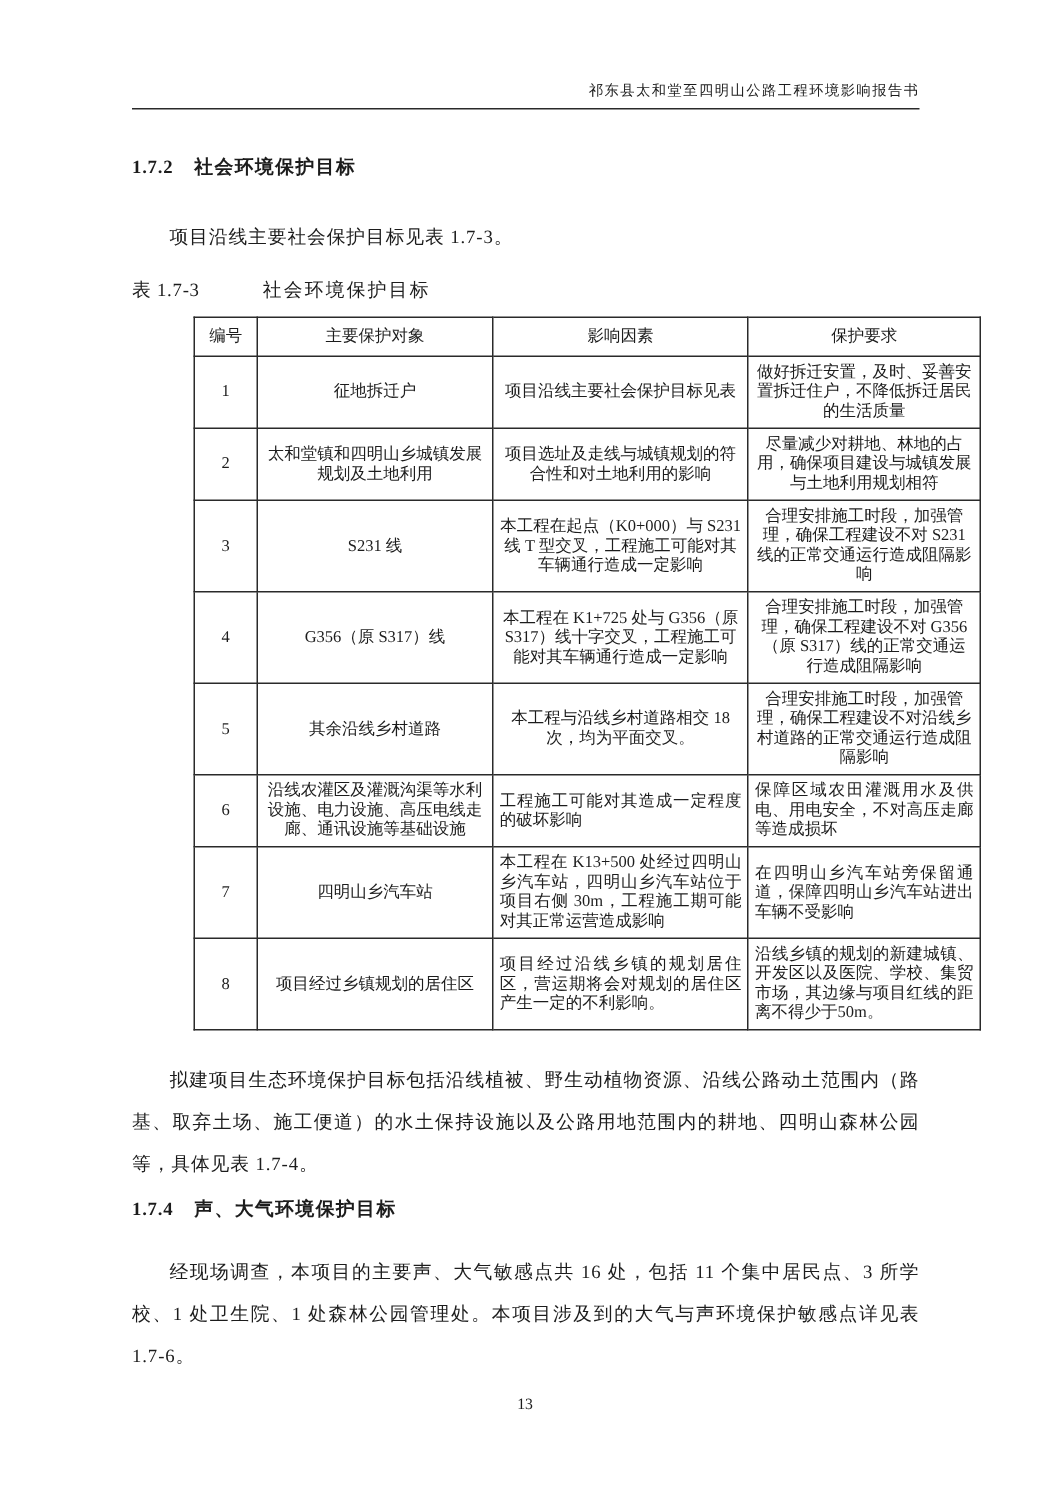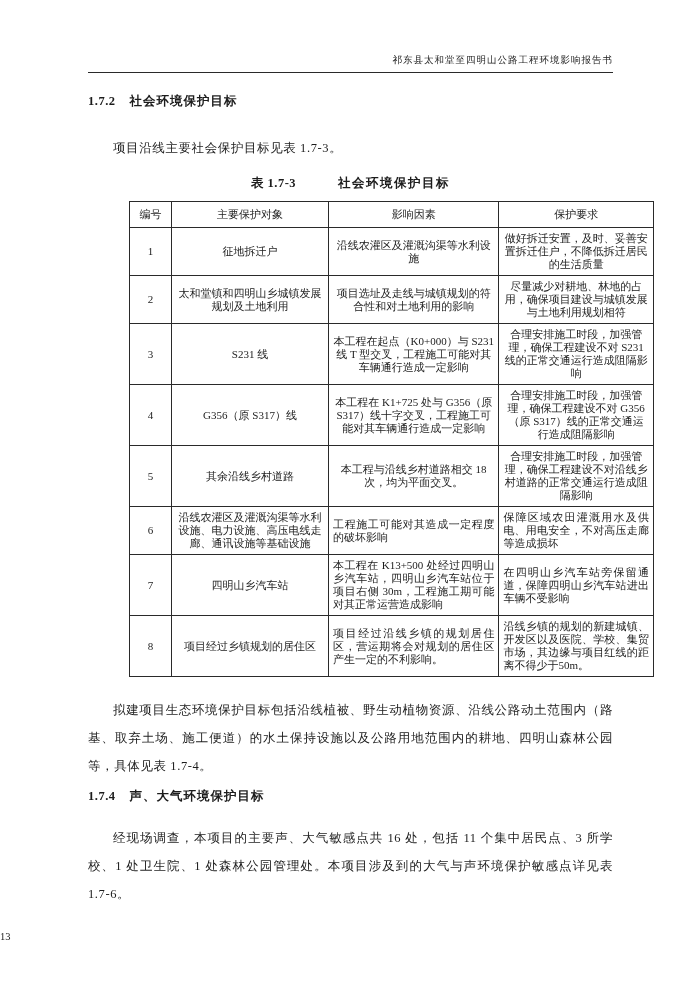--- a/index.html
+++ b/index.html
@@ -17,21 +17,21 @@
   .doc-header {
     padding-top: 54px;
     text-align: right;
     font-size: 9.5px;
     letter-spacing: 1px;
     border-bottom: 1.5px solid #2a2a2a;
     padding-bottom: 5px;
   }
 
   
-  .sec-heading { margin-top: 20px; font-size: 12.5px; line-height: 17px; }
+  .sec-heading { margin-top: 30px; font-size: 12.5px; line-height: 17px; }
   .sec-heading .h-num {
     font-family: "Liberation Serif", "DejaVu Serif", serif;
     font-weight: 700; letter-spacing: 0.5px;
   }
   .sec-heading .h-title {
     font-family: "Liberation Sans", "DejaVu Sans", sans-serif;
     font-weight: 700; margin-left: 14px; letter-spacing: 1px;
   }
 
   
@@ -40,23 +40,22 @@
     font-size: 12.5px;
     line-height: 28px;
     text-indent: 2em;
     text-align: justify;
     letter-spacing: 0.6px;
   }
 
   
   .tbl-caption {
     margin: 13px 0 9px;
-    text-align: center;
     font-size: 12.5px;
-    font-weight: 700;
+    font-weight: 400;
   }
   .tbl-caption .cap-label { letter-spacing: 0.5px; }
   .tbl-caption .cap-title {
     font-family: "Liberation Sans", "DejaVu Sans", sans-serif;
     margin-left: 42px; letter-spacing: 1.5px;
   }
 
   
   table.goal-table {
     width: 100%;
@@ -76,21 +75,21 @@
   .goal-table col.c-obj   { width: 30%; }
   .goal-table col.c-fac   { width: 32.5%; }
   .goal-table col.c-req   { width: 29.5%; }
   .ta-c { text-align: center; }
   .ta-l { text-align: left; text-align: justify; }
 
   
   .page-number {
     position: absolute;
     left: 0; right: 0; bottom: 48px;
-    text-align: left;
+    text-align: center;
     font-size: 10.5px;
   }
 </style>
 </head>
 <body>
 
 <div class="doc-header content">
   <span>祁东县太和堂至四明山公路工程环境影响报告书</span>
 </div>
 
@@ -118,21 +117,21 @@
         <th>编号</th>
         <th>主要保护对象</th>
         <th>影响因素</th>
         <th>保护要求</th>
       </tr>
     </thead>
     <tbody>
       <tr>
         <td class="ta-c">1</td>
         <td class="ta-c">征地拆迁户</td>
-        <td class="ta-c">沿线农灌区及灌溉沟渠等水利设施</td>
+        <td class="ta-c">项目沿线主要社会保护目标见表</td>
         <td class="ta-c">做好拆迁安置，及时、妥善安置拆迁住户，不降低拆迁居民的生活质量</td>
       </tr>
       <tr>
         <td class="ta-c">2</td>
         <td class="ta-c">太和堂镇和四明山乡城镇发展规划及土地利用</td>
         <td class="ta-c">项目选址及走线与城镇规划的符合性和对土地利用的影响</td>
         <td class="ta-c">尽量减少对耕地、林地的占用，确保项目建设与城镇发展与土地利用规划相符</td>
       </tr>
       <tr>
         <td class="ta-c">3</td>

